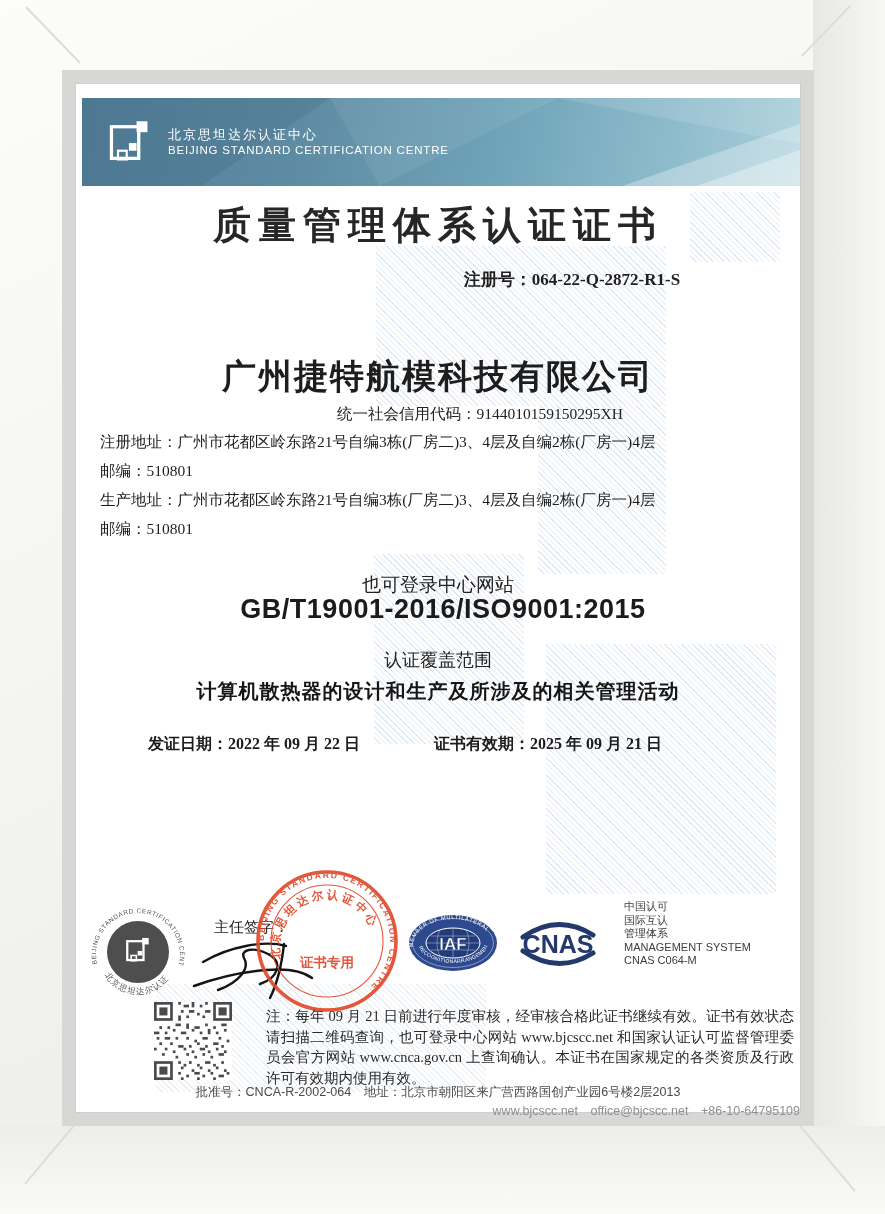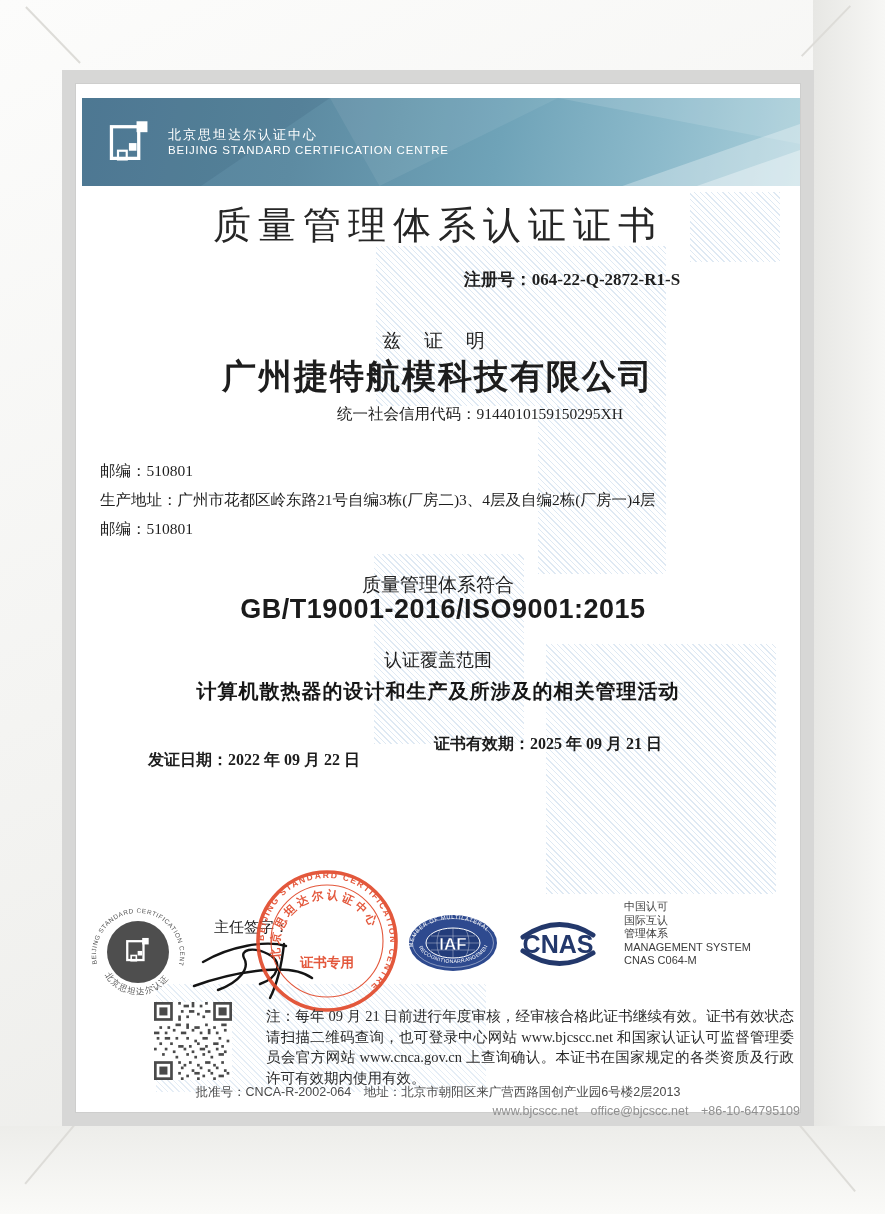--- a/index.html
+++ b/index.html
@@ -26,32 +26,32 @@
   
   .band{position:absolute;left:6px;top:14px;right:0;height:88px;
         background:linear-gradient(100deg,#54809a 0%,#5d8ba2 30%,#6fa3b8 58%,#8cbacb 80%,#aacfda 100%);}
   .band svg.facets{position:absolute;inset:0;width:100%;height:100%;}
   .band-inner{position:absolute;left:24px;top:0;height:100%;display:flex;align-items:center;gap:14px;}
   .org-lines{color:#ffffff;line-height:1.25;}
   .org-cn{font-family:"Liberation Sans",sans-serif;font-size:13px;letter-spacing:2px;}
   .org-en{font-family:"Liberation Sans",sans-serif;font-size:11.5px;letter-spacing:0.8px;}
   
   .abs{position:absolute;left:0;right:0;}
-  .doc-title{top:116px;text-align:center;font-size:38px;font-weight:normal;letter-spacing:7px;color:#262626;}
+  .doc-title{top:116px;text-align:center;font-size:38px;font-weight:bold;letter-spacing:7px;color:#262626;}
   .reg-line{top:184px;text-align:center;transform:translateX(134px);font-size:17px;font-weight:bold;color:#1f1f1f;}
   .certify{top:244px;text-align:center;font-size:19px;letter-spacing:9px;color:#222;}
   .company{top:270px;text-align:center;font-size:34px;font-weight:bold;letter-spacing:2px;color:#1d1d1d;}
   .credit{top:320px;text-align:center;transform:translateX(42px);font-size:15.5px;color:#222;}
   .addr{left:24px;right:20px;font-size:15.5px;color:#1e1e1e;}
   .a1{top:348px;} .p1{top:377px;} .a2{top:406px;} .p2{top:435px;}
   .conform{top:488px;text-align:center;font-size:19px;color:#222;}
   .std{top:510px;text-align:center;font-family:"Liberation Sans",sans-serif;font-size:27px;font-weight:bold;letter-spacing:0.5px;color:#1b1b1b;padding-left:10px;}
   .scope-label{top:564px;text-align:center;font-size:18px;color:#222;}
   .scope{top:594px;text-align:center;font-size:20px;font-weight:bold;letter-spacing:1px;color:#161616;}
-  .date-issue{position:absolute;left:72px;top:650px;font-size:16px;font-weight:bold;color:#1c1c1c;margin-top:16px;}
+  .date-issue{position:absolute;left:72px;top:650px;font-size:16px;font-weight:bold;color:#1c1c1c;}
   .date-valid{position:absolute;left:358px;top:650px;font-size:16px;font-weight:bold;color:#1c1c1c;}
   
   .seal-left{position:absolute;left:12px;top:818px;}
   .sign-label{position:absolute;left:138px;top:834px;font-size:15px;color:#1c1c1c;}
   .signature{position:absolute;left:112px;top:842px;}
   .stamp{position:absolute;left:176px;top:782px;opacity:0.92;}
   .iaf{position:absolute;left:330px;top:828px;}
   .cnas{position:absolute;left:440px;top:836px;}
   .cnas-text{position:absolute;left:528px;top:816px;font-family:"Liberation Sans",sans-serif;
              font-size:11px;line-height:13.5px;color:#3c3c3c;margin-left:20px;}
@@ -99,27 +99,27 @@
         </svg>
         <div class="org-lines">
           <div class="org-cn">北京思坦达尔认证中心</div>
           <div class="org-en">BEIJING STANDARD CERTIFICATION CENTRE</div>
         </div>
       </div>
     </div>
 
     <div class="abs doc-title">质量管理体系认证证书</div>
     <div class="abs reg-line">注册号：064-22-Q-2872-R1-S</div>
-    <div class="abs certify">兹 证 明</div>
     <div class="abs company">广州捷特航模科技有限公司</div>
     <div class="abs credit">统一社会信用代码：9144010159150295XH</div>
+    <div class="abs addr a1">注册地址：广州市花都区岭东路21号自编3栋(厂房二)3、4层及自编2栋(厂房一)4层</div>
     <div class="abs addr p1">邮编：510801</div>
     <div class="abs addr a2">生产地址：广州市花都区岭东路21号自编3栋(厂房二)3、4层及自编2栋(厂房一)4层</div>
     <div class="abs addr p2">邮编：510801</div>
-    <div class="abs conform">质量管理体系符合</div>
+    <div class="abs conform">也可登录中心网站</div>
     <div class="abs std">GB/T19001-2016/ISO9001:2015</div>
     <div class="abs scope-label">认证覆盖范围</div>
     <div class="abs scope">计算机散热器的设计和生产及所涉及的相关管理活动</div>
     <div class="date-issue">发证日期：2022 年 09 月 22 日</div>
     <div class="date-valid">证书有效期：2025 年 09 月 21 日</div>
 
     <svg class="seal-left" width="100" height="100" viewBox="0 0 100 100">
       <defs>
         <path id="sealTopArc" d="M 9,62 A 42,42 0 1 1 91,62" fill="none"></path>
         <path id="sealBotArc" d="M 17,73 A 38,38 0 0 0 83,73" fill="none"></path>

